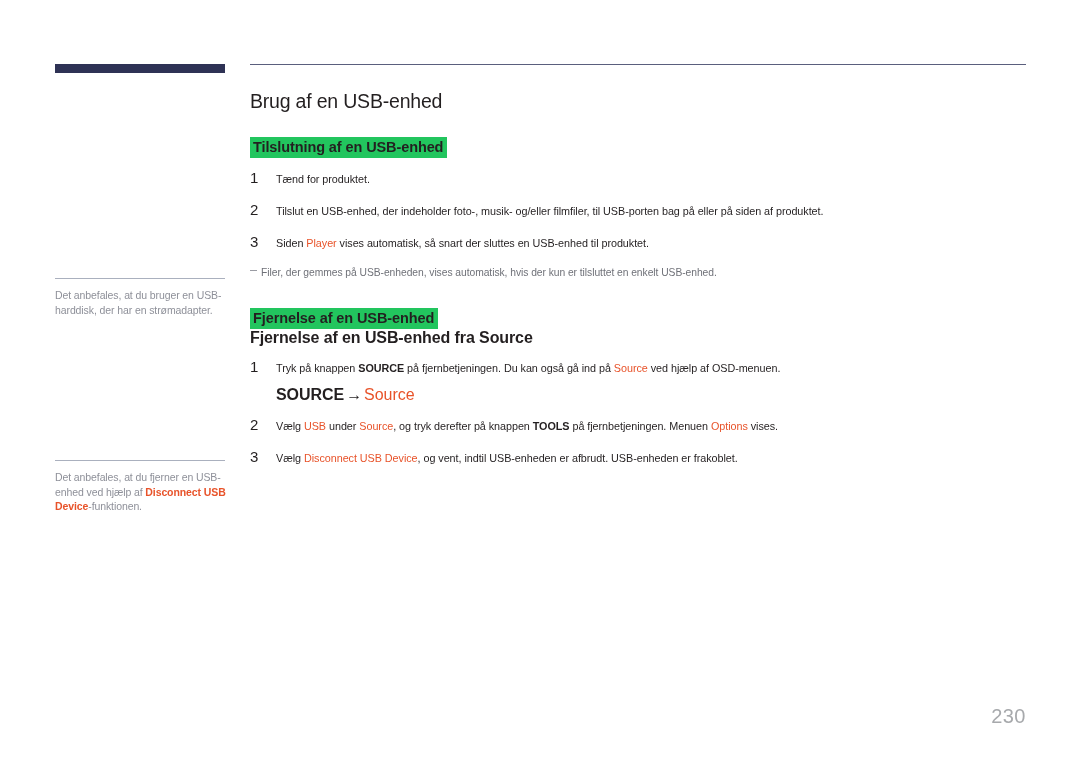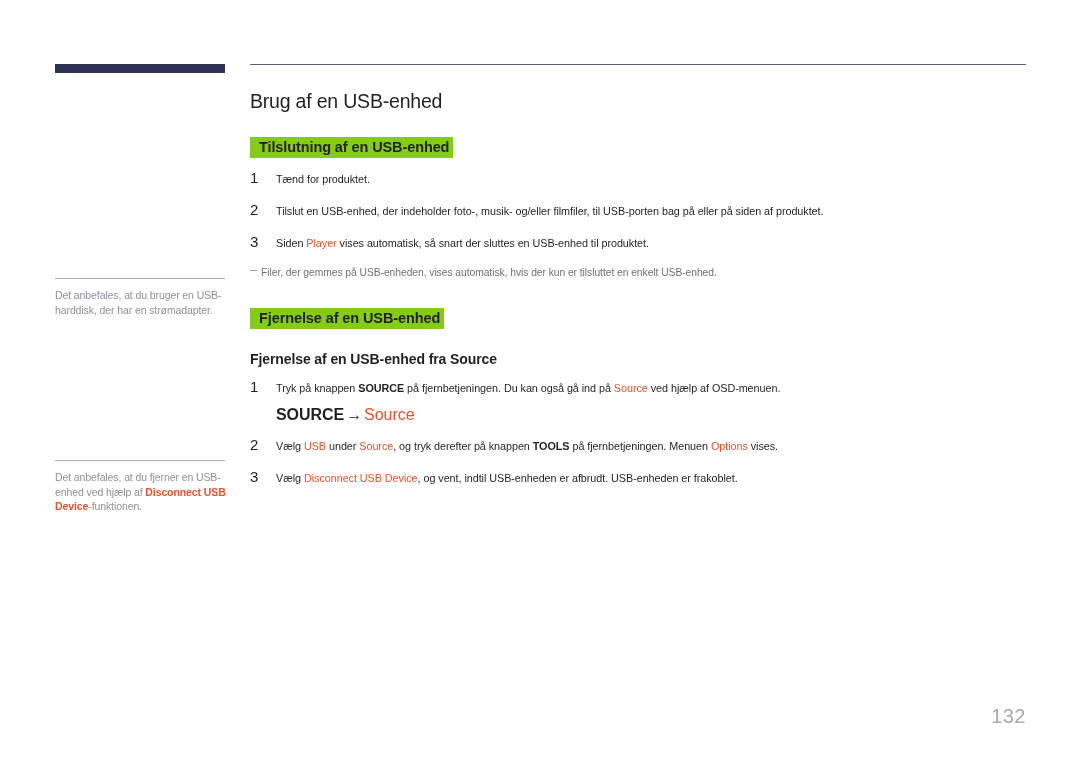--- a/index.html
+++ b/index.html
@@ -68,32 +68,31 @@
     margin-top: 25px;
     font-size: 19.5px;
     font-weight: normal;
     color: #231f20;
     letter-spacing: -0.2px;
   }
 
   .hl-heading {
     display: inline-block;
     margin-top: 24px;
-    background: #84cc16;
+    background: #22c55e;
     color: #231f20;
     font-size: 14.5px;
     font-weight: bold;
     letter-spacing: -0.1px;
-    padding: 2px 4px 3px 9px;
+    padding: 2px 4px 3px 3px;
     line-height: 16px;
   }
 
   .sub-heading {
-    margin-top: 22px;
-    font-size: 14px;
+    font-size: 16px;
     font-weight: bold;
     color: #231f20;
     letter-spacing: -0.1px;
   }
 
   
   .steps {
     margin-top: 12px;
   }
   .step {
@@ -245,15 +244,15 @@
       </div>
 
       <div class="step">
         <div class="step-num">3</div>
         <div class="step-body"><span>Vælg </span><span class="accent">Disconnect USB Device</span><span>, og vent, indtil USB-enheden er afbrudt. USB-enheden er frakoblet.</span></div>
       </div>
 
     </div>
   </div>
 
-  <div class="page-number">132</div>
+  <div class="page-number">230</div>
 
 </div>
 
 </body></html>

